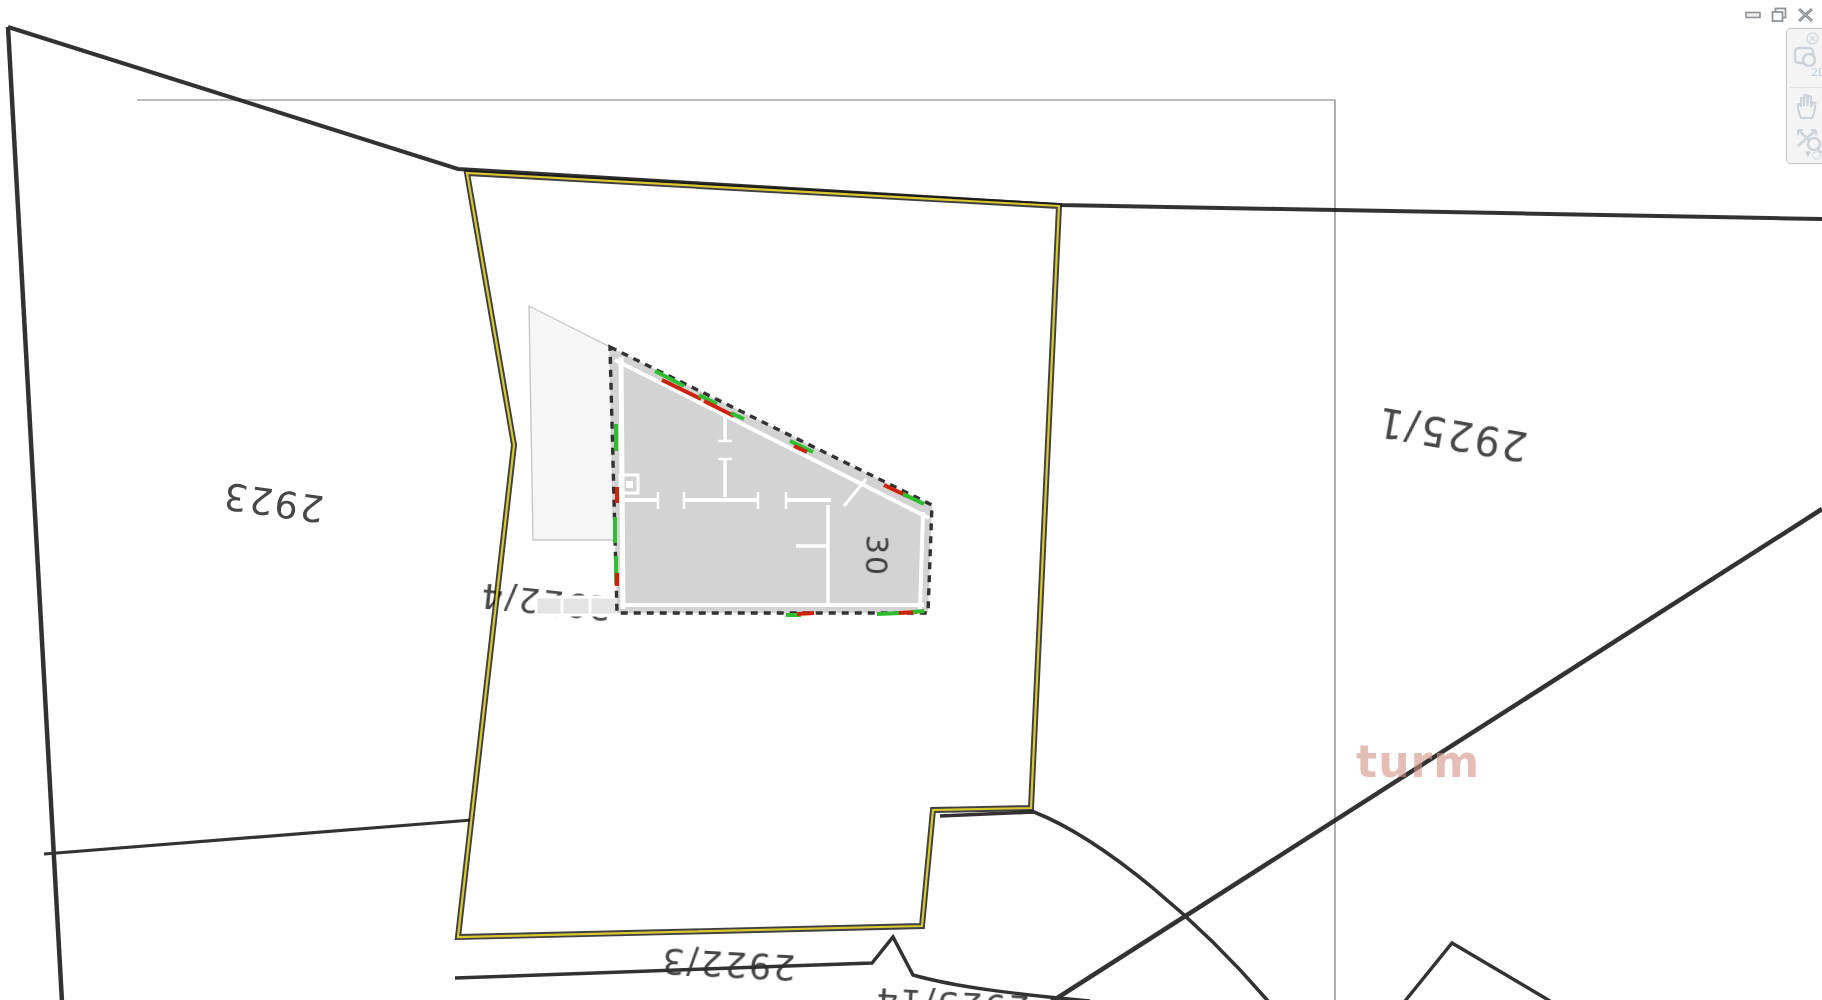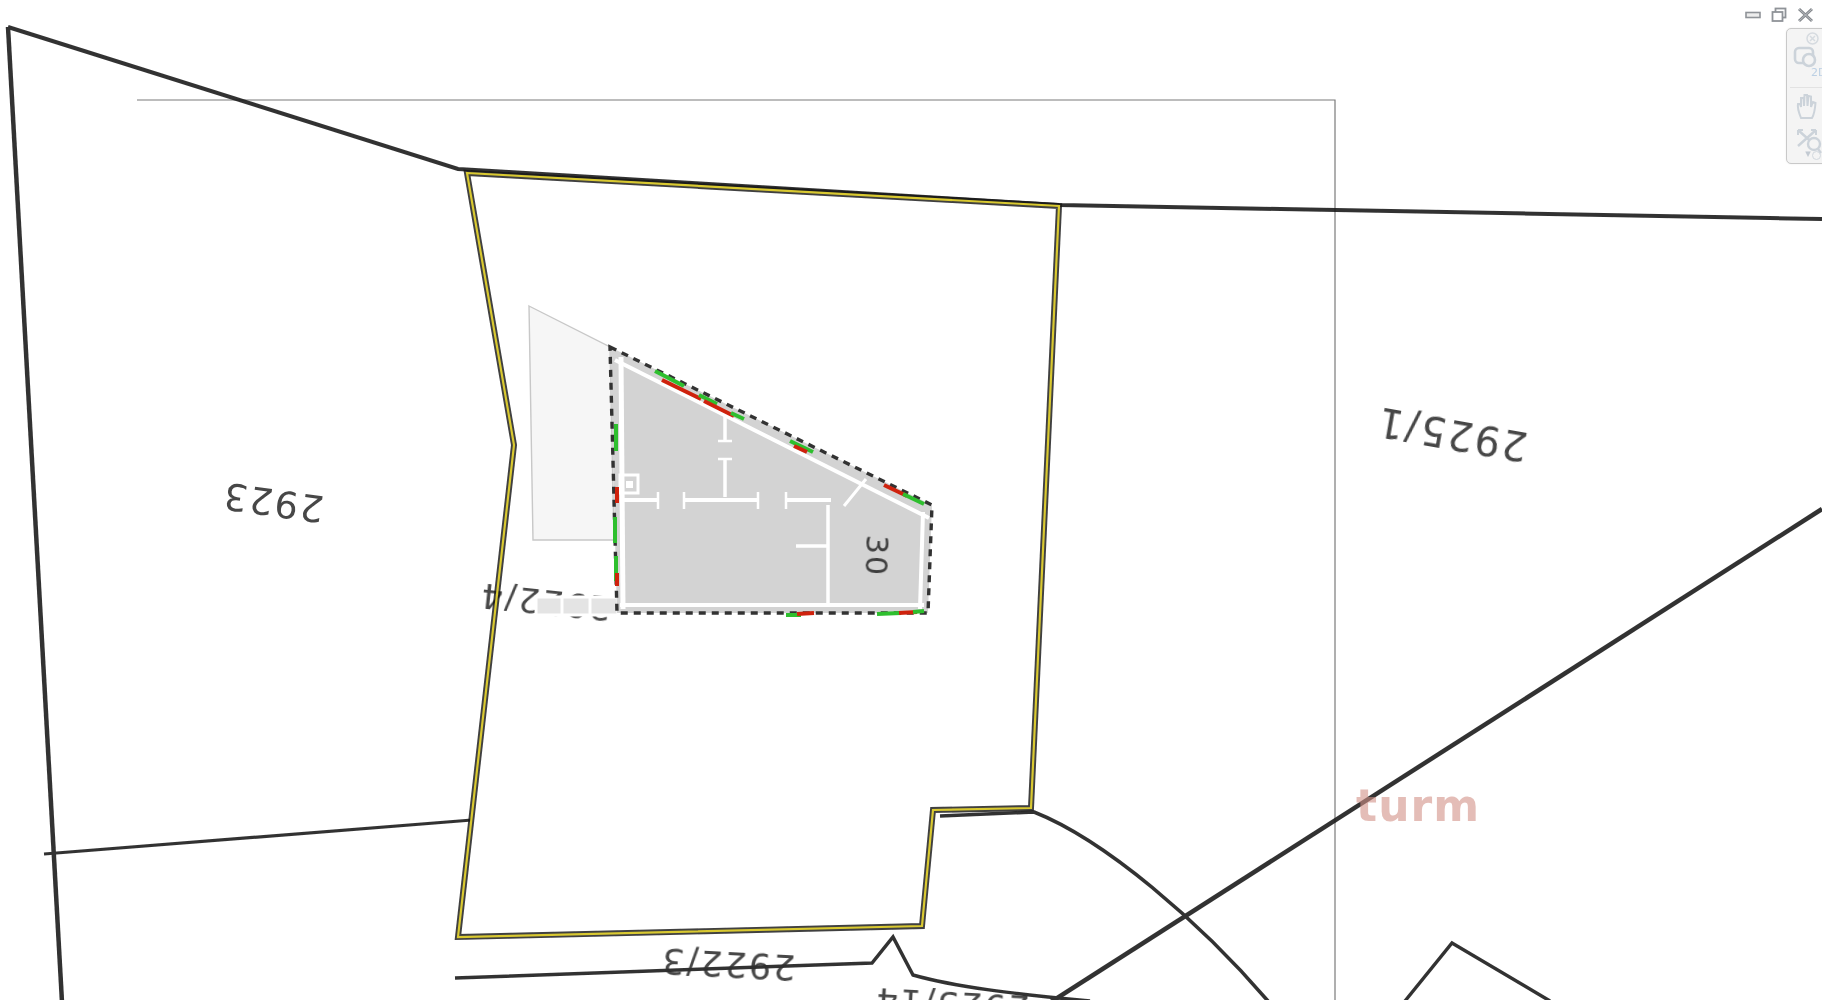--- a/index.html
+++ b/index.html
@@ -15,21 +15,21 @@
   
   #navtb{position:absolute;left:1786px;top:28px;width:52px;height:134px;background:#f4f4f4;
          border:1px solid #c9c9c9;border-radius:5px;box-shadow:0 0 2px rgba(0,0,0,.08);}
   #navtb .tbhead{position:absolute;left:0;top:0;right:0;height:15px;}
   #navtb .tool{position:absolute;left:4px;width:34px;height:30px;display:flex;align-items:center;justify-content:center;}
   #navtb .sep{position:absolute;left:3px;width:40px;height:1px;background:#e2e2e2;}
   .chev{color:#c3cad2;font-size:11px;line-height:10px;}
   .dotgrip{position:absolute;width:7px;height:7px;border:1.5px solid #d2d8de;border-radius:50%;}
 
   
-  #wmark{position:absolute;left:1340px;top:780px;width:140px;height:52px;
+  #wmark{position:absolute;left:1340px;top:736px;width:140px;height:52px;
          font-size:44px;font-weight:bold;color:rgba(210,145,135,.6);text-align:right;
          font-family:"DejaVu Sans",sans-serif;letter-spacing:1px;}
   #logo3d{position:absolute;left:1482px;top:772px;width:76px;height:60px;
           display:flex;align-items:center;justify-content:center;}
   #logo3d span{color:#ffffff;font-size:42px;font-weight:bold;font-style:italic;
                font-family:"DejaVu Sans",sans-serif;letter-spacing:-2px;}
 </style>
 </head>
 <body>
 

